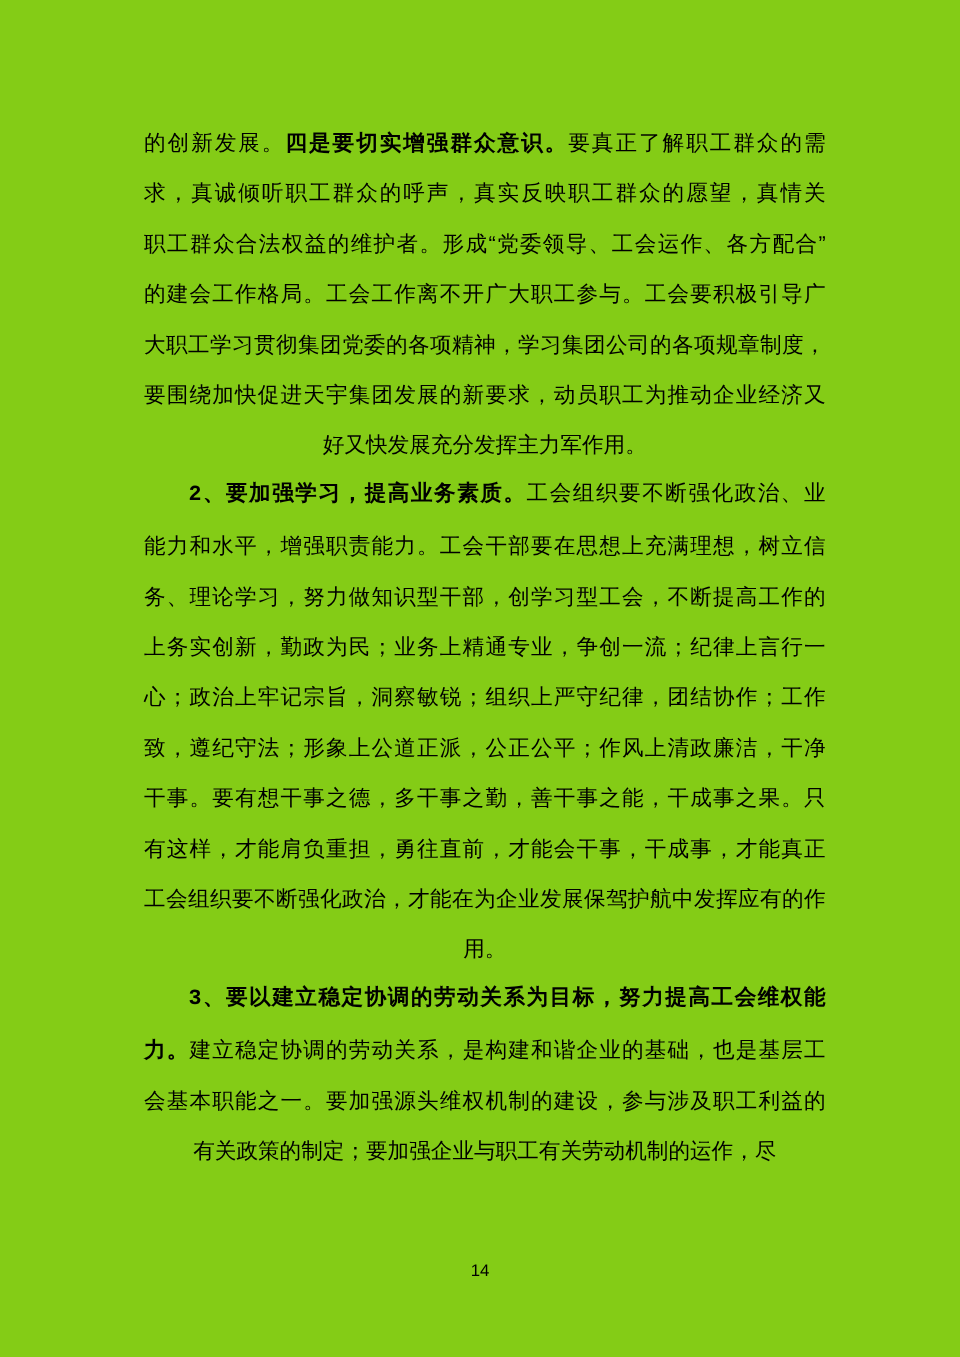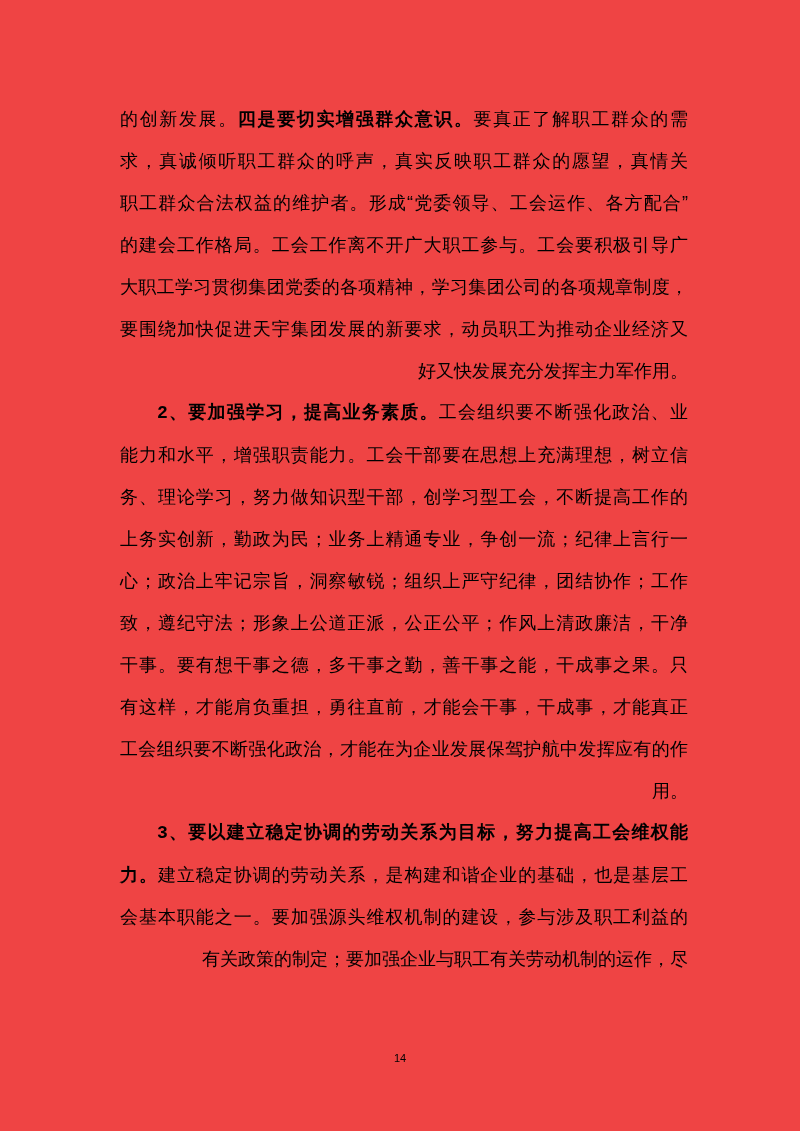--- a/index.html
+++ b/index.html
@@ -4,58 +4,58 @@
 <style>
   html, body {
     margin: 0;
     padding: 0;
     background: #ffffff;
   }
   .page {
     position: relative;
     width: 800px;
     height: 1131px;
-    background: #ef4444;
+    background: #84cc16;
     overflow: hidden;
     font-family: "Liberation Sans", "DejaVu Sans", sans-serif;
     color: #000000;
   }
   .content {
     position: absolute;
     left: 120px;
     top: 98px;
     width: 568px;
   }
   .text-line {
     height: 42px;
     line-height: 42px;
     font-size: 18px;
     color: #000000;
-    text-align: right;
+    text-align: center;
     overflow: visible;
   }
   .text-line.justify {
     text-align: justify;
     text-align-last: justify;
     text-justify: inter-character;
   }
   .text-line.indent {
     text-indent: 37px;
     font-family: Liberation Mono, monospace;
   }
   .run-bold {
     font-weight: 700;
   }
   .page-number {
     position: absolute;
     top: 1048px;
     left: 0;
     width: 100%;
     text-align: center;
-    font-size: 11px;
+    font-size: 14px;
     line-height: 20px;
     color: #000000;
   }
 </style>
 </head>
 <body>
 
 <div class="page">
   <div class="content">
       <div>

